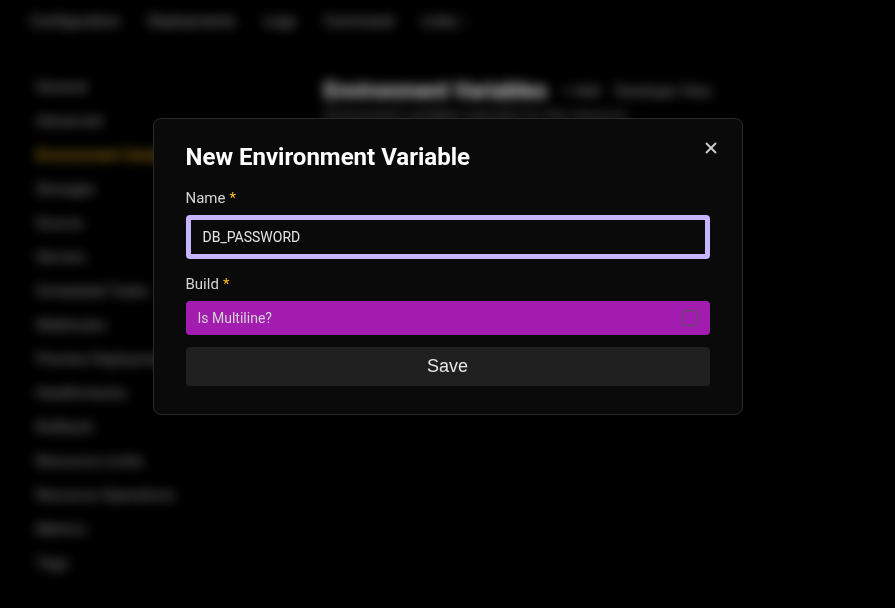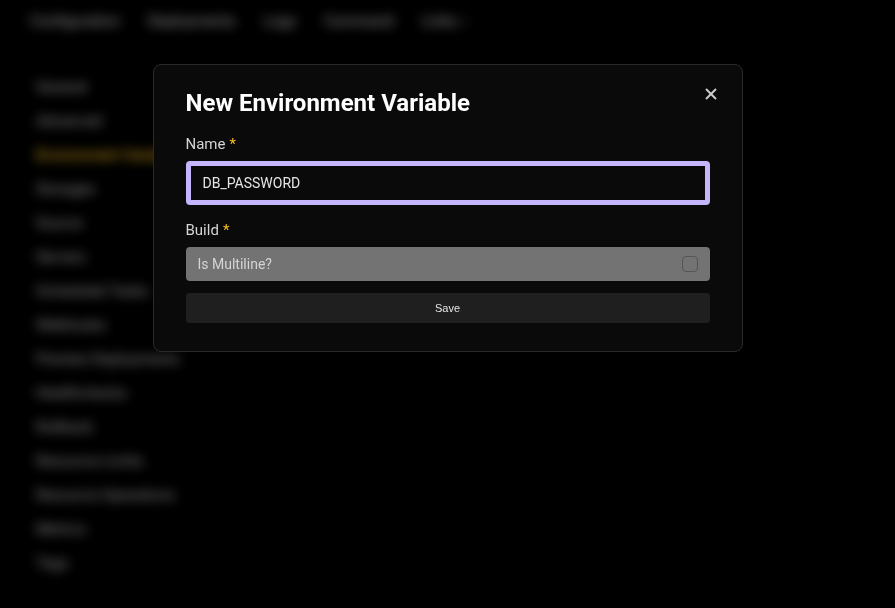--- a/index.html
+++ b/index.html
@@ -67,21 +67,21 @@
       color: #aaa;
     }
 
     
     .modal-overlay {
       position: absolute;
       inset: 0;
       display: flex;
       align-items: flex-start;
       justify-content: center;
-      padding-top: 64px;
+      padding-top: 118px;
     }
     .modal {
       width: 590px;
       background: #0a0a0a;
       border: 1px solid #2a2a2a;
       border-radius: 8px;
       padding: 24px 32px 28px 32px;
       position: relative;
     }
     .modal-title {
@@ -131,21 +131,21 @@
     .checkbox-row {
       display: flex;
       justify-content: space-between;
       align-items: center;
       padding: 9px 12px;
       font-size: 14px;
       color: #d4d4d4;
       border-radius: 4px;
     }
     .checkbox-row.shaded {
-      background: #737373;
+      background: #a21caf;
     }
     .checkbox-label {
       display: flex;
       align-items: center;
       gap: 8px;
     }
     .info-icon {
       width: 16px;
       height: 16px;
       border: 1.5px solid #fbbf24;
@@ -166,21 +166,21 @@
       cursor: pointer;
     }
     .save-btn {
       width: 100%;
       margin-top: 12px;
       padding: 9px;
       background: #1f1f1f;
       border: none;
       border-radius: 4px;
       color: #e5e5e5;
-      font-size: 11px;
+      font-size: 18px;
       cursor: pointer;
     }
   </style>
 </head>
 <body>
 
 <div class="blurred-bg">
   <div class="top-tabs">
     <span>Configuration</span>
     <span>Deployments</span>

